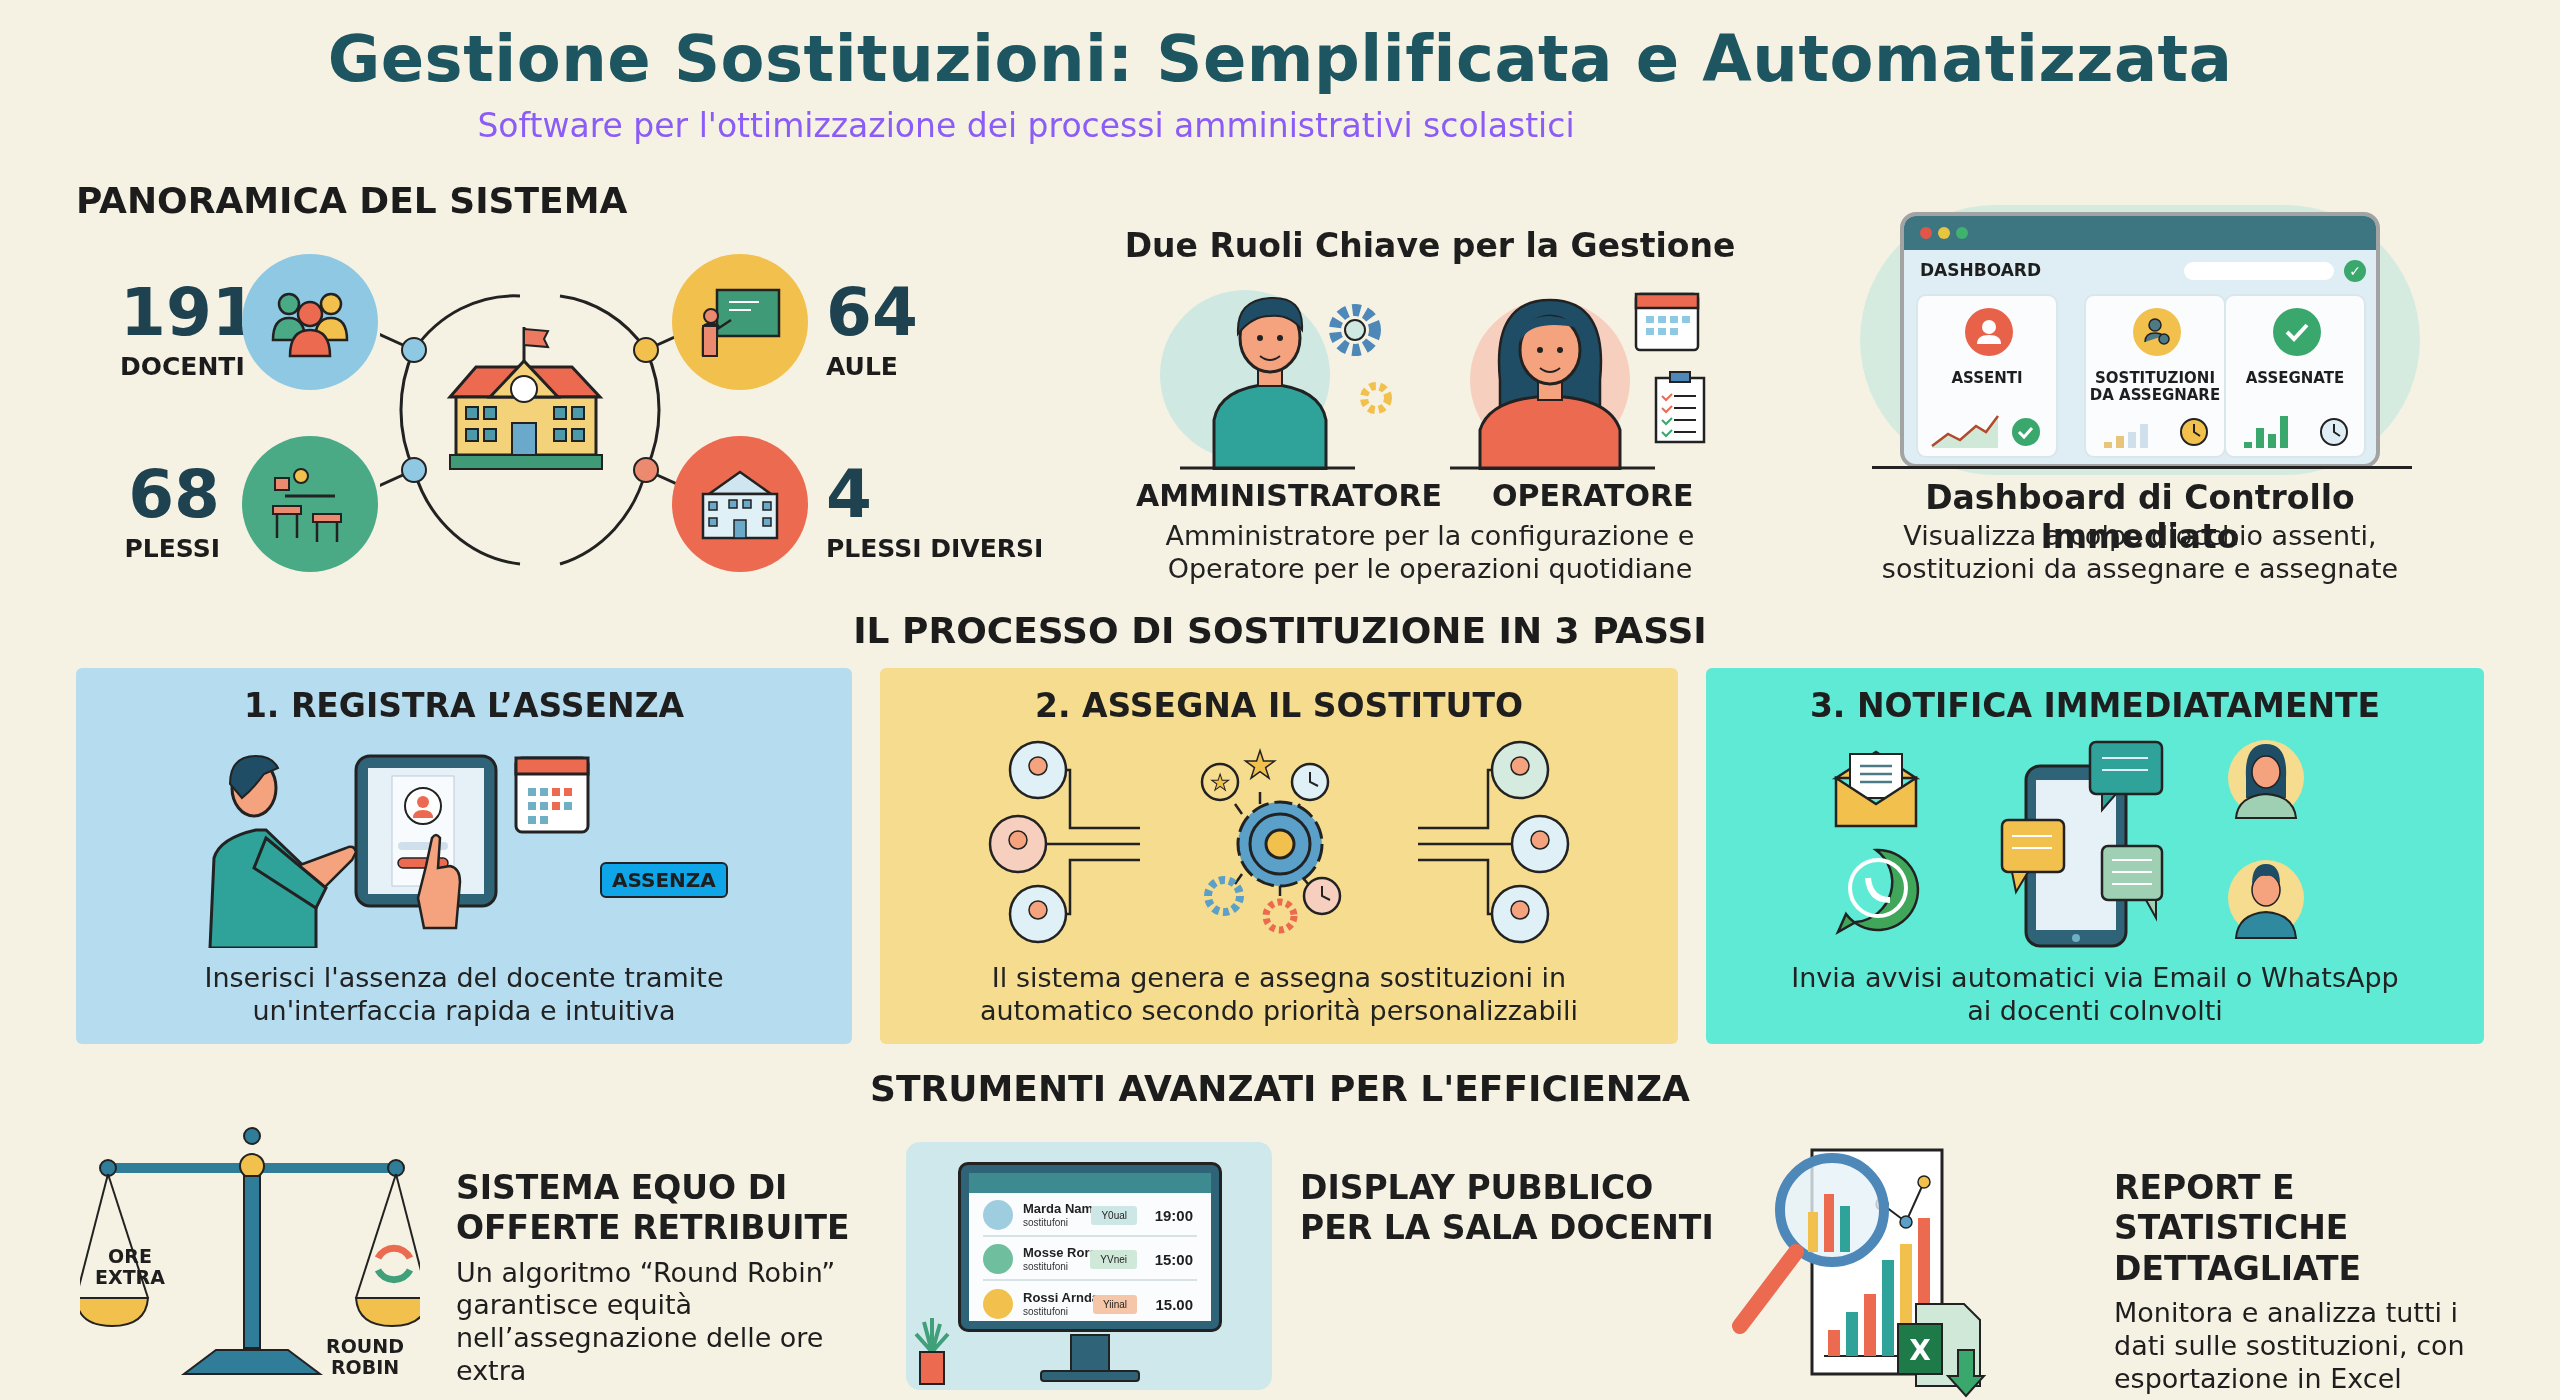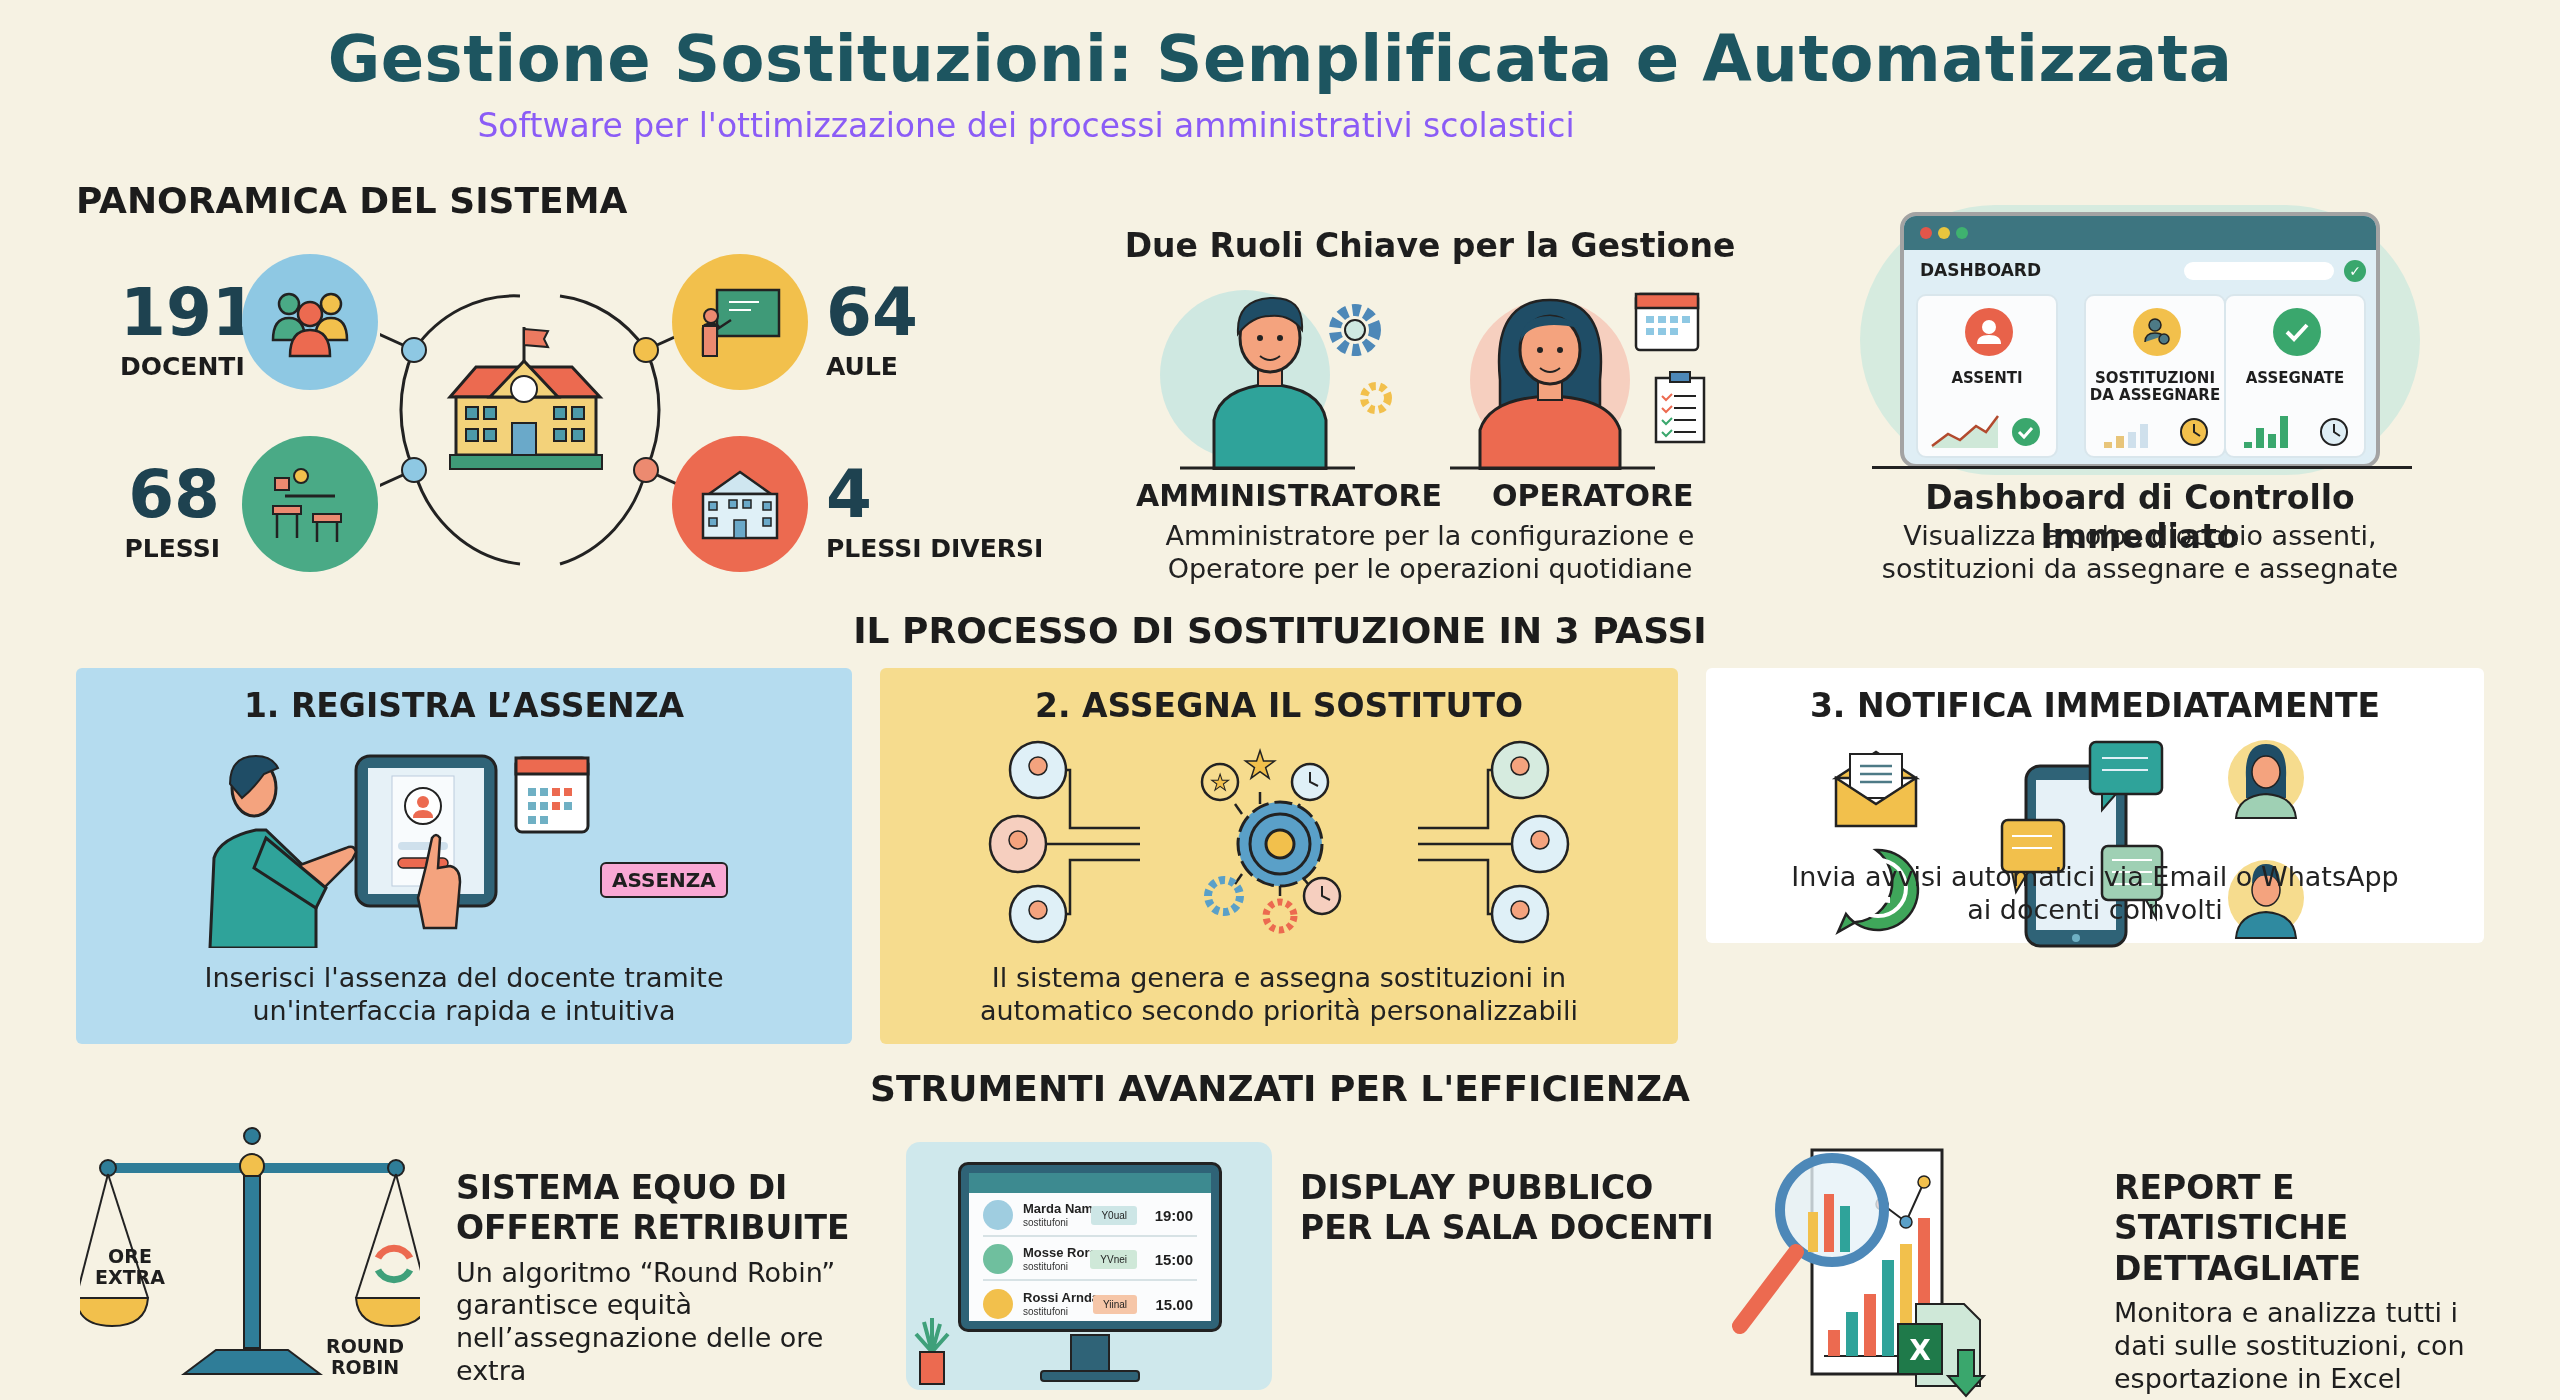--- a/index.html
+++ b/index.html
@@ -313,21 +313,21 @@
       <rect x="334" y="40" width="8" height="8" fill="#6fb0c4"></rect>
       <rect x="346" y="40" width="8" height="8" fill="#ec6a50"></rect>
       <rect x="358" y="40" width="8" height="8" fill="#ec6a50"></rect>
     <rect x="322" y="54" width="8" height="8" fill="#6fb0c4"></rect>
       <rect x="334" y="54" width="8" height="8" fill="#6fb0c4"></rect>
       <rect x="346" y="54" width="8" height="8" fill="#ec6a50"></rect>
       <rect x="358" y="54" width="8" height="8" fill="#6fb0c4"></rect>
     <rect x="322" y="68" width="8" height="8" fill="#6fb0c4"></rect>
       <rect x="334" y="68" width="8" height="8" fill="#6fb0c4"></rect>
   </svg>
-  <div class="abs" style="left:524px; top:194px; padding:4px 10px; background:#f9a8d4; border:2px solid #222; border-radius:6px; font-family:'DejaVu Sans',sans-serif; font-weight:bold; font-size:20px;">ASSENZA</div>
+  <div class="abs" style="left:524px; top:194px; padding:4px 10px; background:#0ea5e9; border:2px solid #222; border-radius:6px; font-family:'DejaVu Sans',sans-serif; font-weight:bold; font-size:20px;">ASSENZA</div>
   <div class="step-t body-text">
     <div>Inserisci l'assenza del docente tramite</div>
     <div>un'interfaccia rapida e intuitiva</div>
   </div>
 </div>
 
 <div class="abs step" style="left:880px; top:668px; width:798px; height:376px; background:#f6dc8e;">
   <div class="step-h">2. ASSEGNA IL SOSTITUTO</div>
   <svg class="abs" style="left:100px; top:66px;" width="600" height="220" viewBox="0 0 600 220">
     <g stroke="#222" stroke-width="2.5" fill="none">
@@ -370,21 +370,21 @@
     <circle cx="300" cy="182" r="14" fill="none" stroke="#ec6a50" stroke-width="7" stroke-dasharray="5 4"></circle>
     <circle cx="342" cy="162" r="18" fill="#f6cfbf" stroke="#222" stroke-width="2.5"></circle>
     <path d="M342 152 L342 162 L350 166" stroke="#222" stroke-width="2" fill="none"></path>
   </svg>
   <div class="step-t body-text">
     <div>Il sistema genera e assegna sostituzioni in</div>
     <div>automatico secondo priorità personalizzabili</div>
   </div>
 </div>
 
-<div class="abs step" style="left:1706px; top:668px; width:778px; height:275px; background:#ffffff;">
+<div class="abs step" style="left:1706px; top:668px; width:778px; height:376px; background:#5eead4;">
   <div class="step-h">3. NOTIFICA IMMEDIATAMENTE</div>
   <svg class="abs" style="left:120px; top:70px;" width="540" height="230" viewBox="0 0 540 230">
     <polygon points="10,40 50,14 90,40" fill="#f2c04c" stroke="#222" stroke-width="2.5"></polygon>
     <rect x="24" y="16" width="52" height="44" fill="#fff" stroke="#222" stroke-width="2"></rect>
     <line x1="34" y1="28" x2="66" y2="28" stroke="#4d7a86" stroke-width="2.5"></line>
       <line x1="34" y1="36" x2="66" y2="36" stroke="#4d7a86" stroke-width="2.5"></line>
       <line x1="34" y1="44" x2="66" y2="44" stroke="#4d7a86" stroke-width="2.5"></line>
     <path d="M10 40 L10 88 L90 88 L90 40 L50 66 Z" fill="#f2c04c" stroke="#222" stroke-width="2.5"></path>
     <path d="M50 112 A40 40 0 1 1 20 176 L12 194 L30 184 A40 40 0 0 0 50 112 Z" fill="#3fa65a" stroke="#222" stroke-width="2.5"></path>
     <circle cx="52" cy="150" r="28" fill="none" stroke="#fff" stroke-width="4"></circle>

